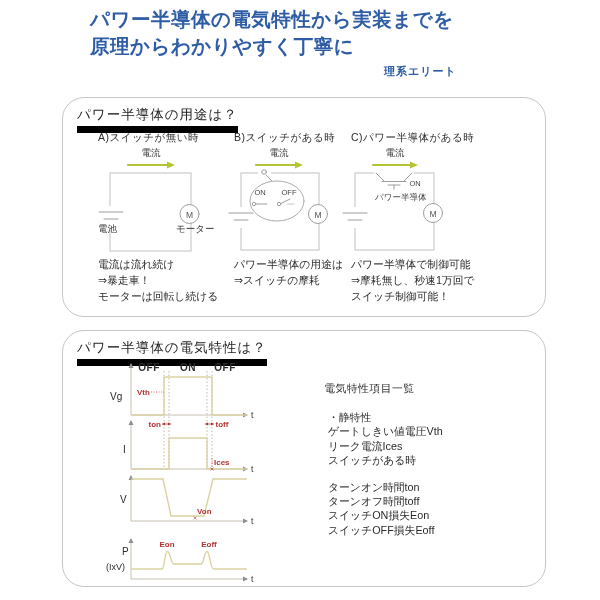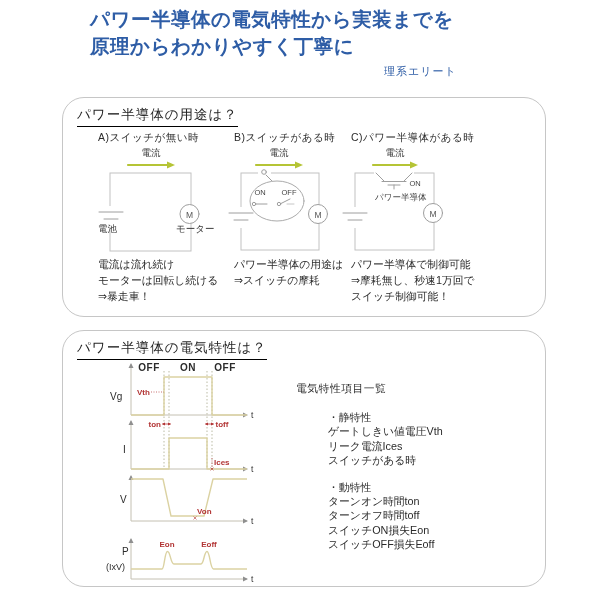--- a/index.html
+++ b/index.html
@@ -1,46 +1,46 @@
 <!DOCTYPE html>
 <html><head>
 <meta charset="utf-8">
 <style>
   html,body{margin:0;padding:0;background:#fff;}
   .canvas{position:relative;width:600px;height:600px;background:#fff;overflow:hidden;
           font-family:"Liberation Sans","DejaVu Sans",sans-serif;}
   
   .title{position:absolute;left:90px;top:6px;width:440px;font-size:19.5px;font-weight:bold;
          color:#2e5da6;line-height:27px;letter-spacing:0.5px;}
-  .brand{position:absolute;left:384px;top:64px;font-size:11px;font-weight:normal;color:#2e5da6;letter-spacing:1px;}
+  .brand{position:absolute;left:384px;top:64px;font-size:11px;font-weight:bold;color:#2e5da6;letter-spacing:1px;}
   
   .box{position:absolute;left:62px;width:482px;background:#fff;border:1px solid #c6c6c6;border-radius:22px;}
   .box1{top:97px;height:218px;}
   .box2{top:330px;height:255px;}
   .box-title{position:absolute;left:14px;top:8px;font-size:13.5px;color:#1f1f1f;
-             border-bottom:1px solid #000000;padding-bottom:2px;letter-spacing:1px;}
+             border-bottom:7px solid #000000;padding-bottom:2px;letter-spacing:1px;}
   .col-heading{position:absolute;top:33px;font-size:10.5px;color:#2b2b2b;letter-spacing:0.5px;}
   .caption{position:absolute;top:158px;font-size:10.8px;color:#2b2b2b;line-height:16px;}
   .circuits{position:absolute;left:0;top:0;}
   
   svg text{font-family:"Liberation Sans","DejaVu Sans",sans-serif;}
   .lbl{font-size:9.5px;fill:#3a3a3a;}
   .cur{font-size:9.5px;fill:#3a3a3a;text-anchor:middle;}
   .sm{font-size:7.5px;fill:#444;text-anchor:middle;}
   .m{font-size:8.5px;fill:#555;text-anchor:middle;}
   .state{font-size:10px;fill:#2b2b2b;font-weight:bold;letter-spacing:0.5px;text-anchor:middle;}
   .axlbl{font-size:10px;fill:#2b2b2b;}
   .axlbl2{font-size:9px;fill:#2b2b2b;}
   .red{font-size:8px;fill:#b23434;font-weight:bold;}
   .tl{font-size:8.5px;fill:#333;}
   
   .waves{position:absolute;left:38px;top:22px;}
   
   .spec-list{position:absolute;left:233px;top:50px;font-size:10.8px;color:#2b2b2b;line-height:14.2px;}
-  .spec-heading{margin-bottom:15px;letter-spacing:0.5px;}
+  .spec-heading{margin-bottom:15px;letter-spacing:0.5px;text-align:center;}
   .spec-group{margin-bottom:13px;margin-left:32px;}
 </style>
 </head>
 <body>
 
 <div class="canvas">
 
   <div class="title">
     <div>パワー半導体の電気特性から実装までを</div>
     <div>原理からわかりやすく丁寧に</div>
@@ -137,22 +137,22 @@
         <text class="lbl" x="312" y="102" style="font-size:8.5px">パワー半導体</text>
         <g>
           <circle cx="370" cy="115" r="9.5" fill="#fff" stroke="#9e9e9e"></circle>
           <text class="m" x="370" y="118.5">M</text>
         </g>
       </g>
     </svg>
 
     <div class="caption" style="left:35px">
       <div>電流は流れ続け</div>
+      <div>⇒暴走車！</div>
       <div>モーターは回転し続ける</div>
-      <div>⇒暴走車！</div>
     </div>
     <div class="caption" style="left:171px">
       <div>パワー半導体の用途は</div>
       <div>⇒スイッチの摩耗</div>
     </div>
     <div class="caption" style="left:288px">
       <div>パワー半導体で制御可能</div>
       <div>⇒摩耗無し、秒速1万回で</div>
       <div>スイッチ制御可能！</div>
     </div>
@@ -239,21 +239,20 @@
 
     <div class="spec-list">
       <div class="spec-heading">電気特性項目一覧</div>
       <div class="spec-group">
         <div>・静特性</div>
         <div>ゲートしきい値電圧Vth</div>
         <div>リーク電流Ices</div>
         <div>スイッチがある時</div>
       </div>
       <div class="spec-group">
-        <div>・動特性</div>
         <div>ターンオン時間ton</div>
         <div>ターンオフ時間toff</div>
         <div>スイッチON損失Eon</div>
         <div>スイッチOFF損失Eoff</div>
       </div>
     </div>
   </section>
 
 </div>
 

